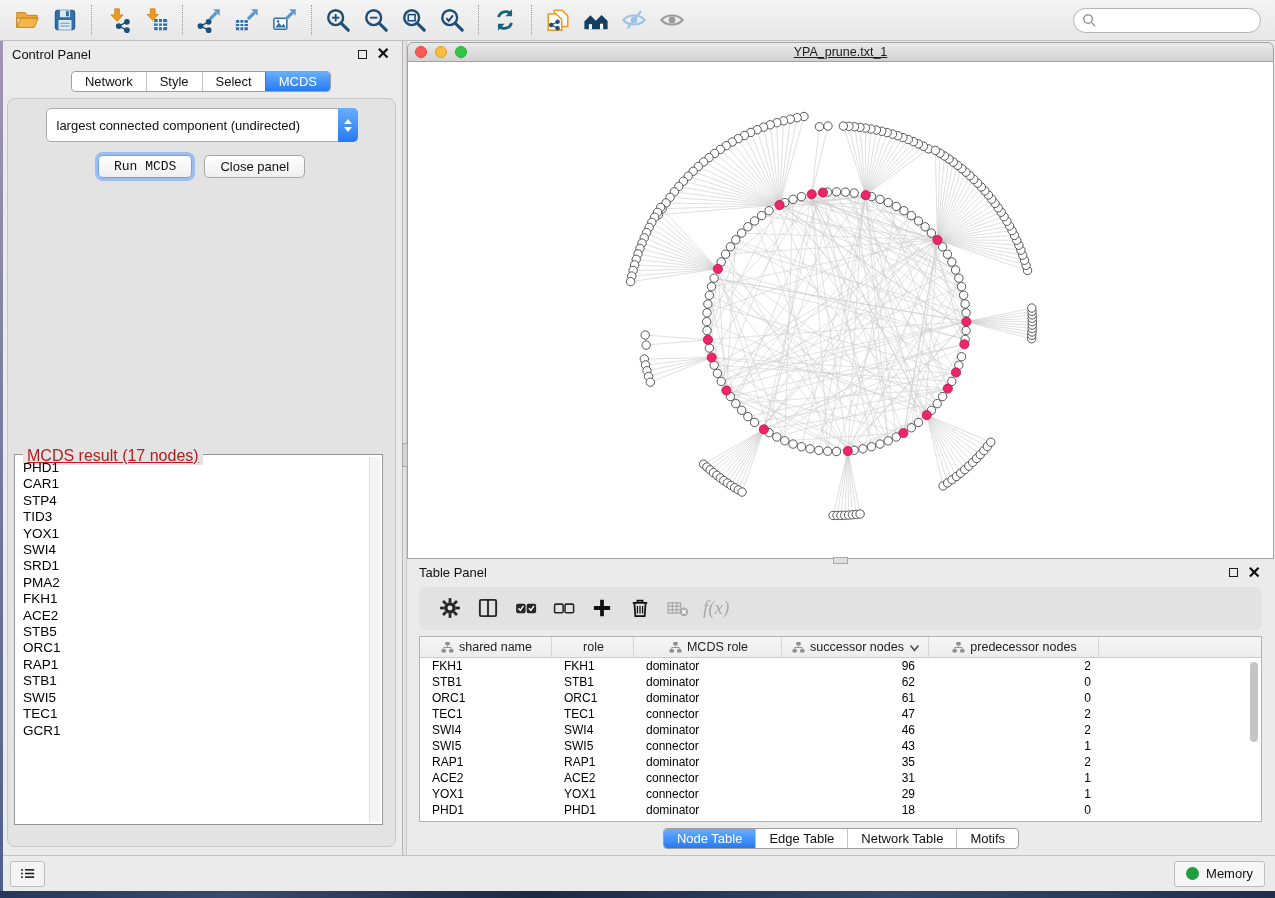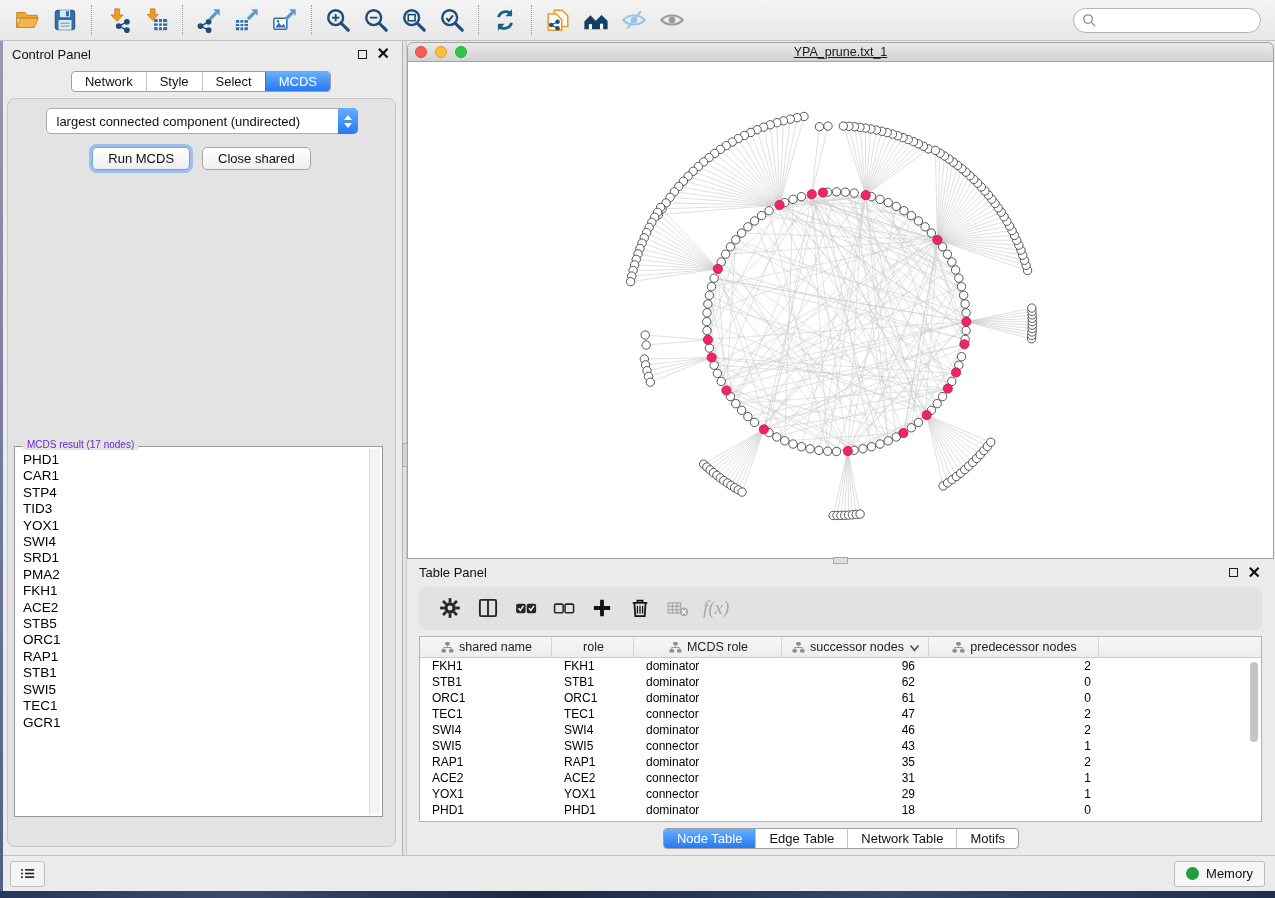--- a/index.html
+++ b/index.html
@@ -37,34 +37,34 @@
 
   .seg{display:inline-flex;background:#fff;border:1px solid #9f9f9f;border-radius:4px;height:21px;align-items:stretch;overflow:hidden;}
   .seg-item{display:flex;align-items:center;padding:0 13px;font-size:13px;color:#111;border-left:1px solid #c4c4c4;}
   .seg-item:first-child{border-left:none;}
   .seg-item.active{background:linear-gradient(#67aefd,#2679f2);color:#fff;border-left-color:#2679f2;}
   .cp-tabs-row{display:flex;justify-content:center;padding:4px 0 6px;}
 
   .cp-body{flex:1;margin:0 6px 8px 7px;background:#e3e3e3;border:1px solid #c6c6c6;border-radius:8px;
     display:flex;flex-direction:column;overflow:hidden;}
   .crit-label{text-align:center;font-size:13px;margin-top:16px;color:#111;}
-  .dropdown{width:312px;height:26px;margin:9px auto 0;background:#fff;border:1px solid #ababab;border-radius:5px;
+  .dropdown{width:312px;height:34px;margin:9px auto 0;background:#fff;border:1px solid #ababab;border-radius:5px;
     position:relative;display:flex;align-items:center;padding:0 26px 0 10px;font-size:13px;color:#111;}
   .stepper{position:absolute;right:-1px;top:-1px;bottom:-1px;width:20px;border-radius:0 5px 5px 0;
     background:linear-gradient(#67aefd,#2679f2);display:flex;flex-direction:column;align-items:center;justify-content:center;gap:3px;}
   .stepper i{display:block;width:0;height:0;border-left:4px solid transparent;border-right:4px solid transparent;}
   .stepper .up{border-bottom:5px solid #fff;}
   .stepper .dn{border-top:5px solid #fff;}
   .btn-row{display:flex;justify-content:center;gap:12px;margin-top:13px;}
   .mac-btn{height:23px;padding:0 15px;font-size:13px;color:#111;background:linear-gradient(#ffffff,#efefef);
     border:1px solid #a6a6a6;border-radius:5px;}
-  .mac-btn.focused{border-color:#6da4e8;box-shadow:0 0 0 3px rgba(98,158,245,.55);}
+  .mac-btn.focused{border-color:#6da4e8;box-shadow:0 0 0 3px rgba(98,158,245,.55);font-family:Liberation Mono, monospace;}
 
   .groupbox{position:relative;margin:276px 12px 0 6px;height:371px;background:#fff;border:1px solid #979797;}
-  .groupbox-title{position:absolute;top:-8px;left:8px;background:#e3e3e3;padding:0 4px;font-size:10px;color:#6d28d9;}
+  .groupbox-title{position:absolute;top:-8px;left:8px;background:#e3e3e3;padding:0 4px;font-size:16px;color:#b91c1c;text-decoration:underline;}
   .mcds-list{position:absolute;inset:5px 14px 2px 8px;overflow:hidden;font-size:13.5px;line-height:16.4px;color:#000;}
   .list-scroll{position:absolute;top:2px;right:2px;bottom:2px;width:11px;background:#f4f4f4;border-left:1px solid #e0e0e0;}
 
   
   .right{flex:1;display:flex;flex-direction:column;min-width:0;background:#ebebeb;position:relative;}
   .net-frame{height:518px;flex:0 0 518px;display:flex;flex-direction:column;padding:1px 1px 0 0;}
   .titlebar{height:21px;background:linear-gradient(#e9e9e9,#d2d2d2);border:1px solid #a3a3a3;
     border-radius:6px 6px 0 0;display:flex;align-items:center;position:relative;padding-left:7px;}
   .tl{width:12px;height:12px;border-radius:50%;margin-right:8px;}
   .tl.red{background:#fc5b55;border:1px solid #dd4a45;}
@@ -358,21 +358,21 @@
       <div class="cp-body">
         <div class="dropdown">
           <span>largest connected component (undirected)</span>
           <span class="stepper">
               <i class="up"></i>
               <i class="dn"></i>
             </span>
         </div>
         <div class="btn-row">
           <button class="mac-btn focused">Run MCDS</button>
-          <button class="mac-btn">Close shared</button>
+          <button class="mac-btn">Close panel</button>
         </div>
         <div class="groupbox">
           <span class="groupbox-title">MCDS result (17 nodes)</span>
           <div class="mcds-list" id="mcds-list">
               <div class="mcds-item">PHD1</div>
               <div class="mcds-item">CAR1</div>
               <div class="mcds-item">STP4</div>
               <div class="mcds-item">TID3</div>
               <div class="mcds-item">YOX1</div>
               <div class="mcds-item">SWI4</div>

